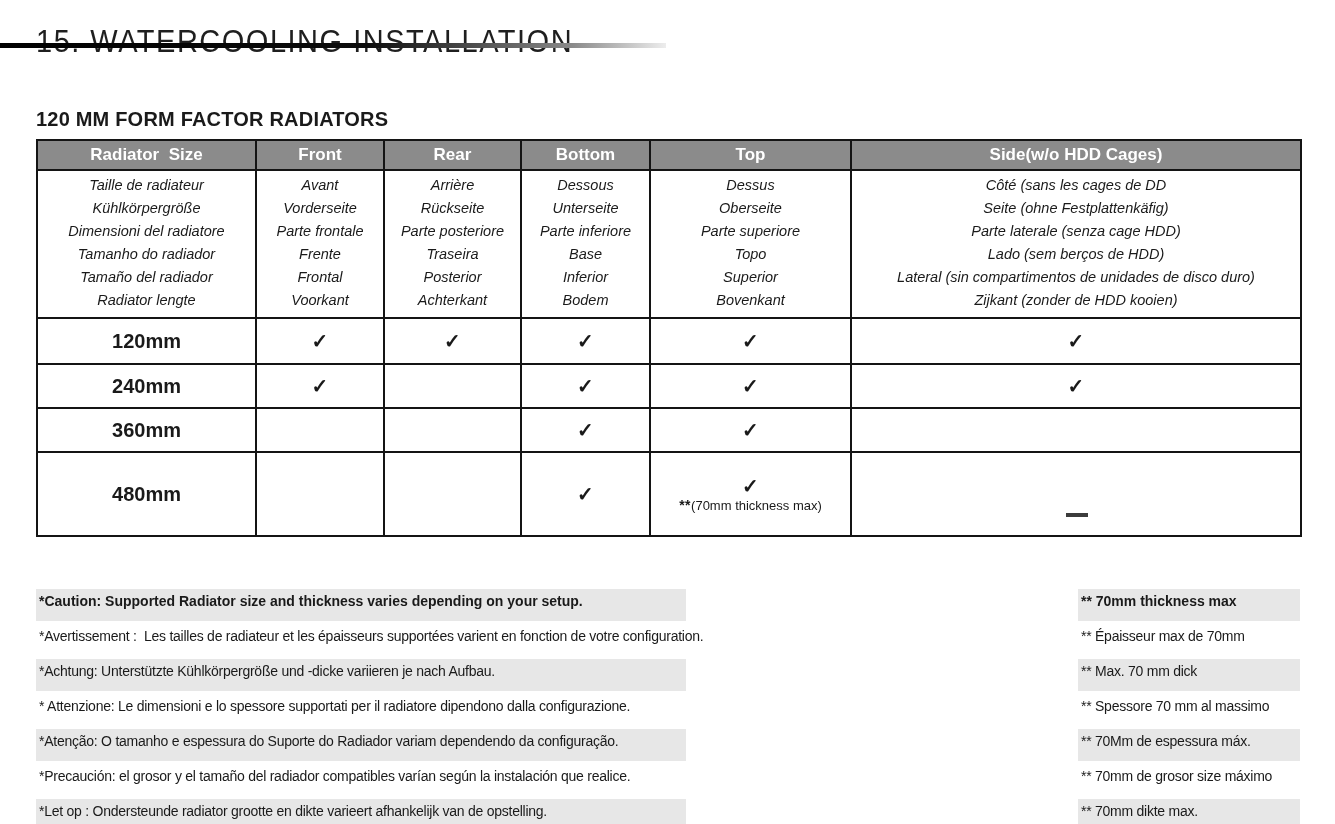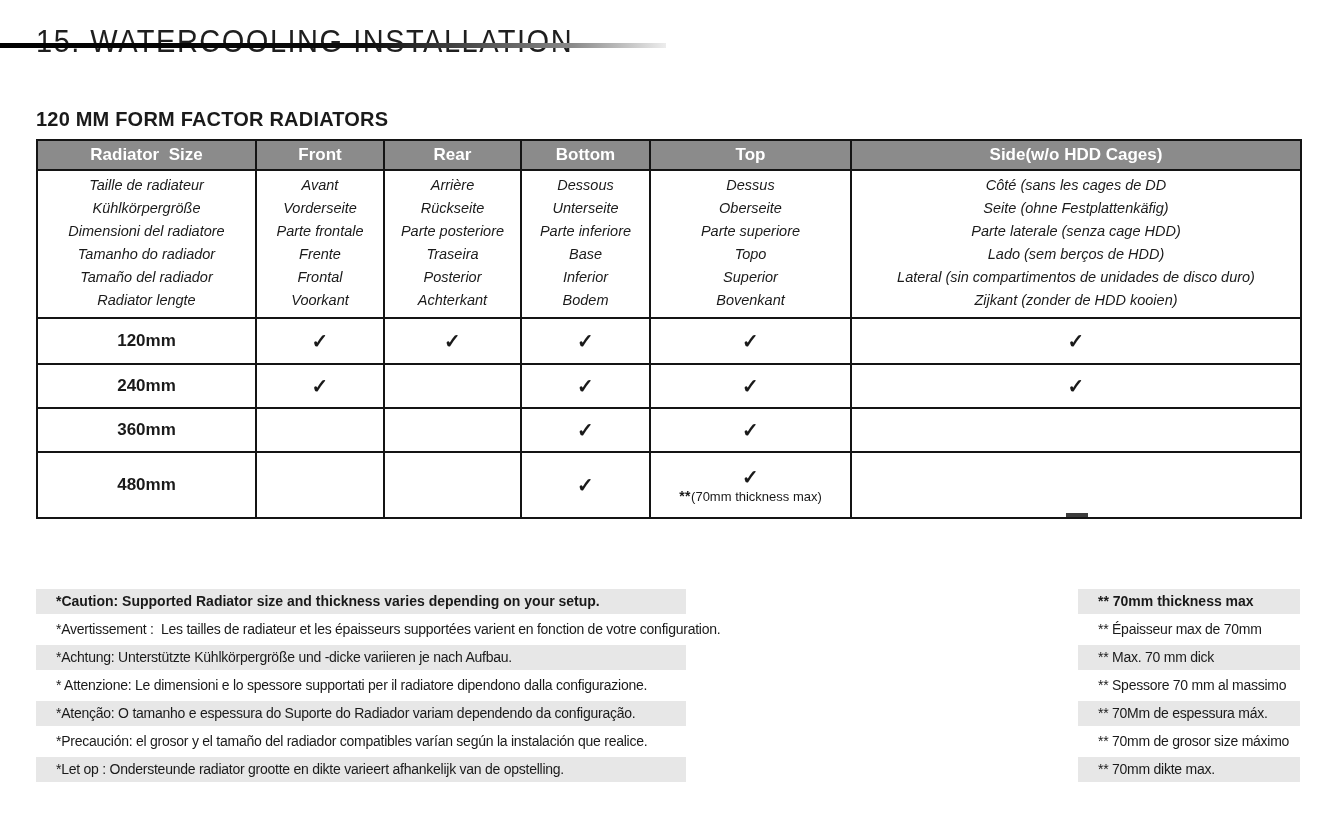--- a/index.html
+++ b/index.html
@@ -66,38 +66,38 @@
     line-height: 23px;
     text-align: center;
     vertical-align: middle;
     padding: 3px 2px 5px 2px;
   }
   .radtable tbody td {
     text-align: center;
     vertical-align: middle;
     padding: 0;
   }
-  .radtable tbody td.size-cell { font-weight: 700; font-size: 17px; }
+  .radtable tbody td.size-cell { font-weight: 700; font-size: 20px; }
   .radtable tbody tr:nth-child(1) { height: 46px; }
   .radtable tbody tr:nth-child(2) { height: 44px; }
   .radtable tbody tr:nth-child(3) { height: 44px; }
-  .radtable tbody tr:nth-child(4) { height: 66px; }
+  .radtable tbody tr:nth-child(4) { height: 84px; }
   .check { font-size: 20px; font-weight: 700; line-height: 1; }
   .top-note { font-size: 13px; margin-top: 1px; white-space: pre; }
   .top-note b { font-size: 14px; letter-spacing: 0.5px; }
   .notes { position: absolute; top: 589px; }
   #notes-left  { left: 36px;  width: 650px; }
   #notes-right { left: 1078px; width: 222px; }
   .note {
-    height: 25px;
+    height: 32px;
     line-height: 25px;
     margin-bottom: 3px;
     font-size: 14px;
     letter-spacing: -0.25px;
-    padding-left: 20px;
+    padding-left: 3px;
     white-space: pre;
   }
   .note.gray { background: var(--note-gray, #e7e7e7); }
   .note.bold { font-weight: 700; letter-spacing: 0; }
   .notch {
     position: absolute;
     left: 1066px;
     top: 513px;
     width: 22px;
     height: 4px;

